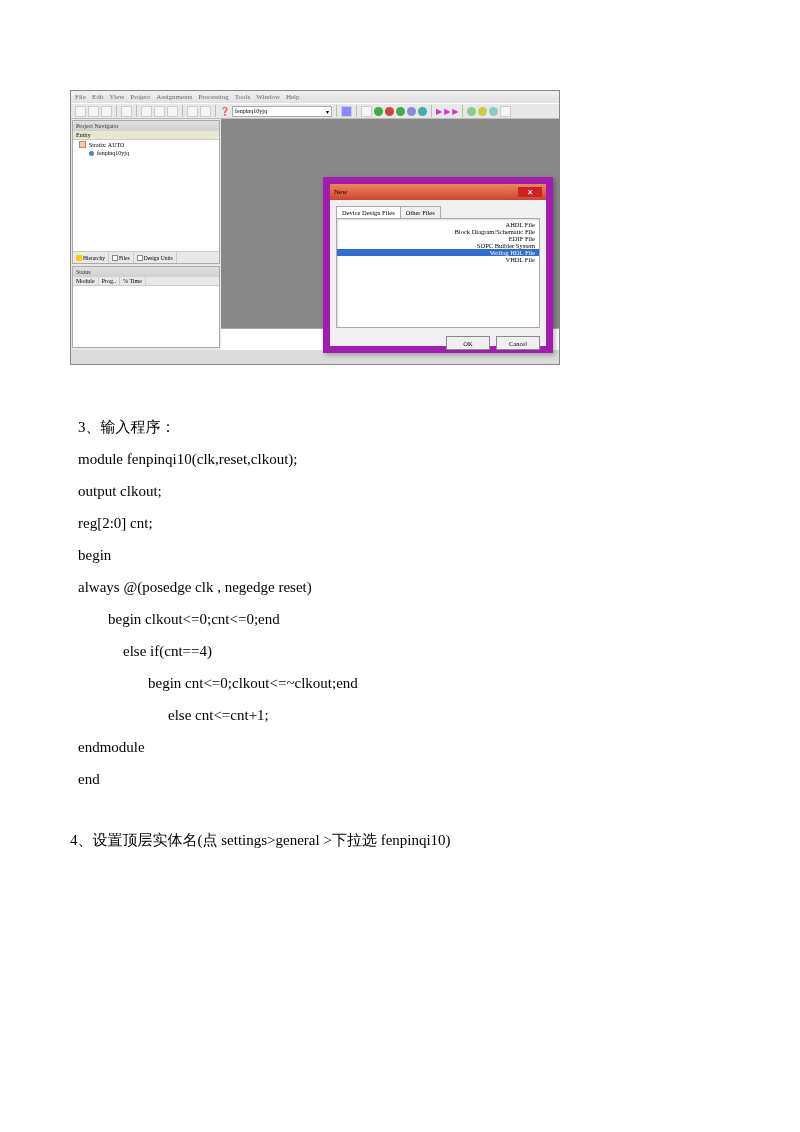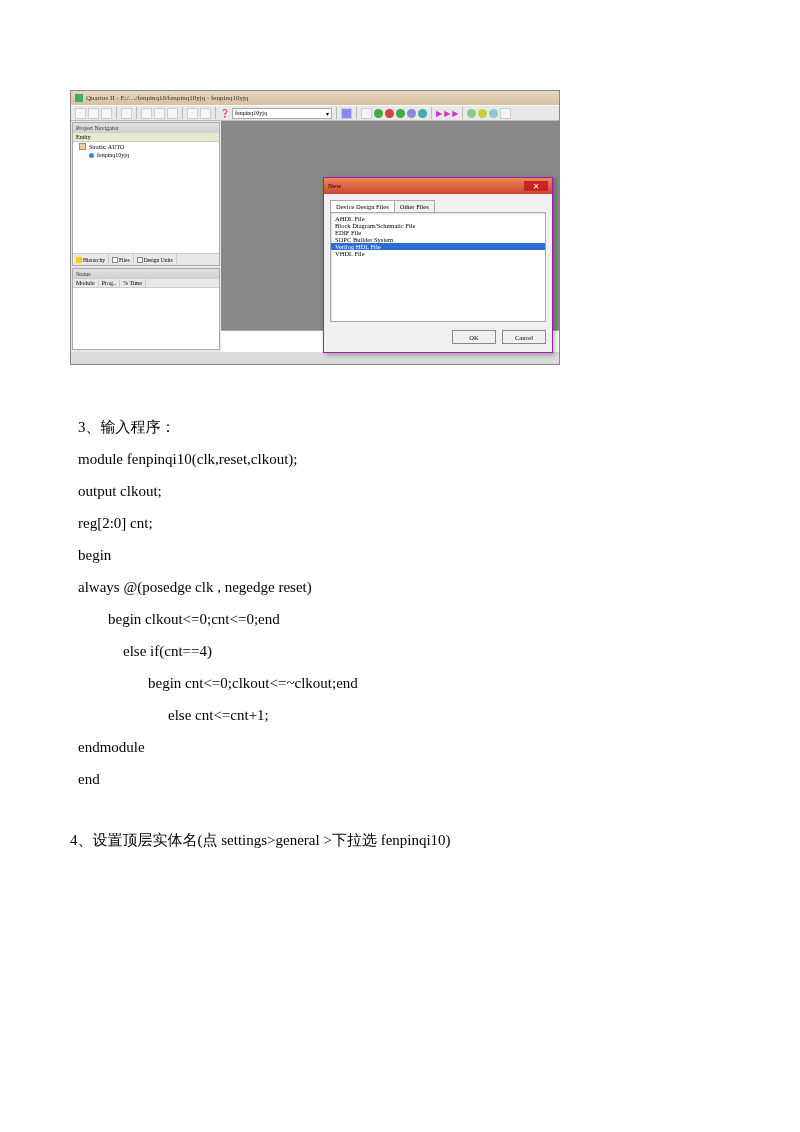--- a/index.html
+++ b/index.html
@@ -24,21 +24,21 @@
   .dot-b { width: 5px; height: 5px; background: #48c; border-radius: 50%; }
   .nav-tabs { display: flex; height: 12px; background: #e8e8e8; border-top: 1px solid #ccc; font-size: 5.5px; }
   .nav-tab { padding: 1px 3px; border-right: 1px solid #ccc; display:flex;align-items:center;gap:1px;}
   .warn { width:6px;height:6px;background:#fc0;}
   .doc {width:6px;height:6px;background:#fff;border:1px solid #888;}
   .status-body { height: 70px; background: #fff; font-size: 6px; }
   .status-head { display: flex; background: #e8e8e8; border-bottom: 1px solid #ccc; }
   .status-head span { padding: 1px 3px; border-right: 1px solid #ccc; }
   .work { flex: 1; background: #888; position: relative; }
   .work-bottom { position:absolute; bottom:0; left:0; right:0; height:22px; background:#fff; border-top:1px solid #aaa;}
-  .dialog { position: absolute; right: 6px; top: 86px; width: 230px; height: 176px; background: #f0f0f0; border: 1px solid #a21caf; box-shadow: 2px 2px 5px rgba(0,0,0,.3); }
+  .dialog { position: absolute; right: 6px; top: 86px; width: 230px; height: 176px; background: #f0f0f0; border: 7px solid #a21caf; box-shadow: 2px 2px 5px rgba(0,0,0,.3); text-align: right; }
   .dlg-title { height: 16px; background: linear-gradient(#e85,#c43); display: flex; align-items: center; justify-content: space-between; padding: 0 4px; font-size: 7px; color: #000; }
   .dlg-close { width: 24px; height: 10px; background: #c22; color: #fff; display:flex;align-items:center;justify-content:center; font-size:8px;}
   .dlg-body { padding: 6px; }
   .dlg-tabs { display: flex; font-size: 6.5px; }
   .dlg-tab { padding: 2px 5px; background: #f0f0f0; border: 1px solid #aaa; border-bottom: none; margin-right: -1px; }
   .dlg-tab.active { background: #fff; }
   .dlg-list { background: #fff; border: 1px solid #aaa; height: 110px; font-size: 6.5px; padding: 2px 0; box-shadow: inset 1px 1px 2px rgba(0,0,0,.15);}
   .dlg-list div { padding: 0 4px; }
   .dlg-list .sel { background: #2b6cd6; color: #fff; }
   .dlg-btns { display: flex; justify-content: flex-end; gap: 6px; padding-top: 8px; }
@@ -49,23 +49,30 @@
   .ind1 { padding-left: 22px; }
   .ind2 { padding-left: 30px; }
   .ind3 { padding-left: 45px; }
   .ind4 { padding-left: 70px; }
   .ind5 { padding-left: 90px; }
 </style>
 </head>
 <body>
 
 <div class="screenshot">
-  <div class="titlebar">
-    <div class="icon"></div>
-    <span>Quartus II - E:/…/fenpinq10/fenpinq10yjq - fenpinq10yjq</span>
+  <div class="menubar">
+    <span>File</span>
+    <span>Edit</span>
+    <span>View</span>
+    <span>Project</span>
+    <span>Assignments</span>
+    <span>Processing</span>
+    <span>Tools</span>
+    <span>Window</span>
+    <span>Help</span>
   </div>
   <div class="toolbar">
     <div class="btn"></div>
     <div class="btn"></div>
     <div class="btn"></div>
     <div class="sep"></div>
     <div class="btn"></div>
     <div class="sep"></div>
     <div class="btn"></div>
     <div class="btn"></div>

